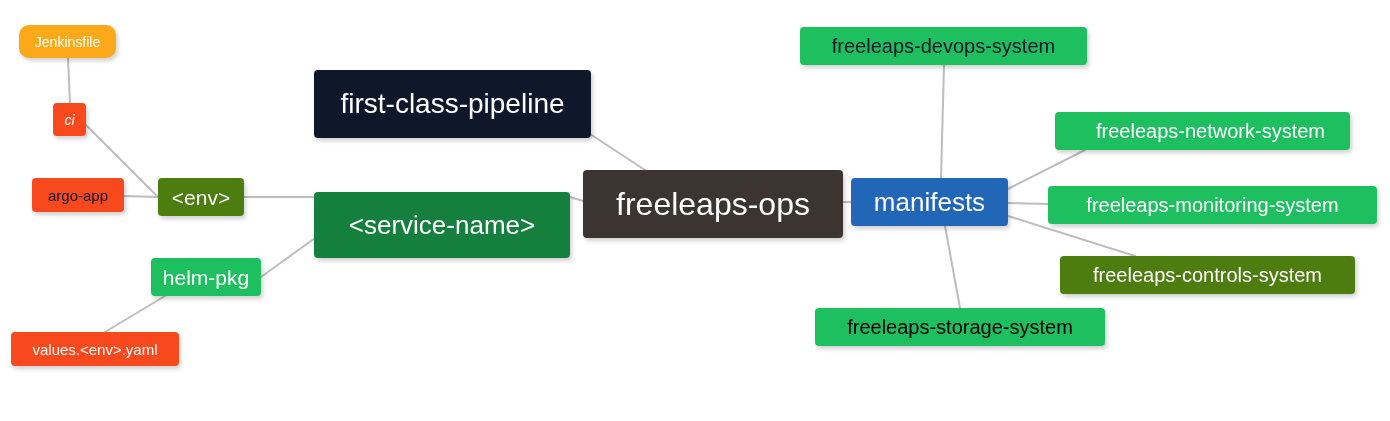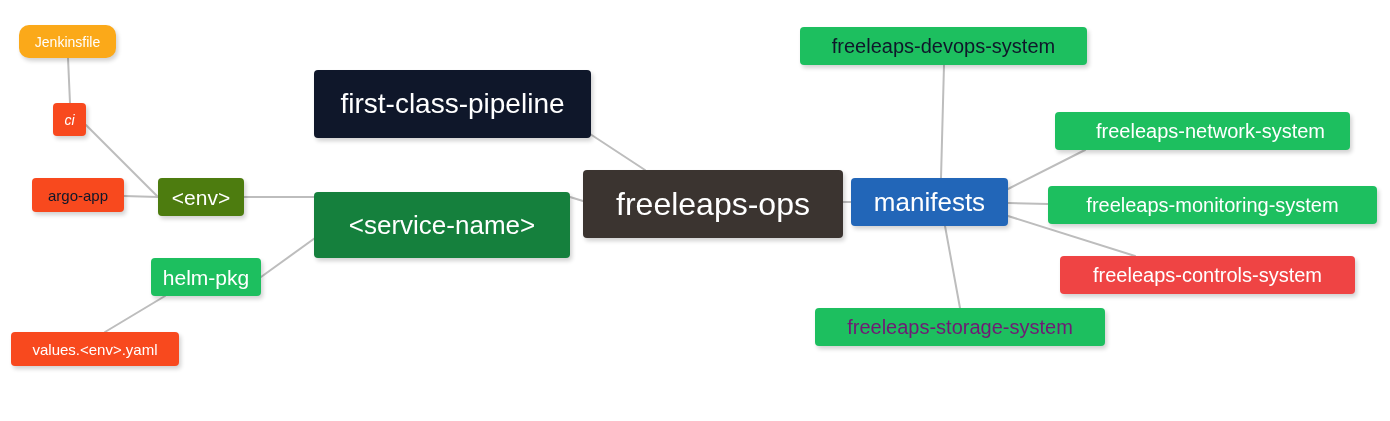--- a/index.html
+++ b/index.html
@@ -99,20 +99,20 @@
       </div>
       <div class="node" style="left: 800px; top: 27px; width: 287px; height: 38px; background: rgb(29, 191, 95); font-size: 20px; color: #0f172a;">
         <span class="node-label">freeleaps-devops-system</span>
       </div>
       <div class="node" style="left: 1055px; top: 112px; width: 295px; height: 38px; background: rgb(29, 191, 95); font-size: 20px; color: rgb(255, 255, 255); padding-left: 16px;">
         <span class="node-label">freeleaps-network-system</span>
       </div>
       <div class="node" style="left: 1048px; top: 186px; width: 329px; height: 38px; background: rgb(29, 191, 95); font-size: 20px; color: rgb(255, 255, 255);">
         <span class="node-label">freeleaps-monitoring-system</span>
       </div>
-      <div class="node" style="left: 1060px; top: 256px; width: 295px; height: 38px; background: #ef4444; font-size: 20px; color: rgb(255, 255, 255);">
+      <div class="node" style="left: 1060px; top: 256px; width: 295px; height: 38px; background: #4d7c0f; font-size: 20px; color: rgb(255, 255, 255);">
         <span class="node-label">freeleaps-controls-system</span>
       </div>
-      <div class="node" style="left: 815px; top: 308px; width: 290px; height: 38px; background: rgb(29, 191, 95); font-size: 20px; color: #701a75;">
+      <div class="node" style="left: 815px; top: 308px; width: 290px; height: 38px; background: rgb(29, 191, 95); font-size: 20px; color: #000000;">
         <span class="node-label">freeleaps-storage-system</span>
       </div>
     </div>
 </div>
 
 </body></html>

